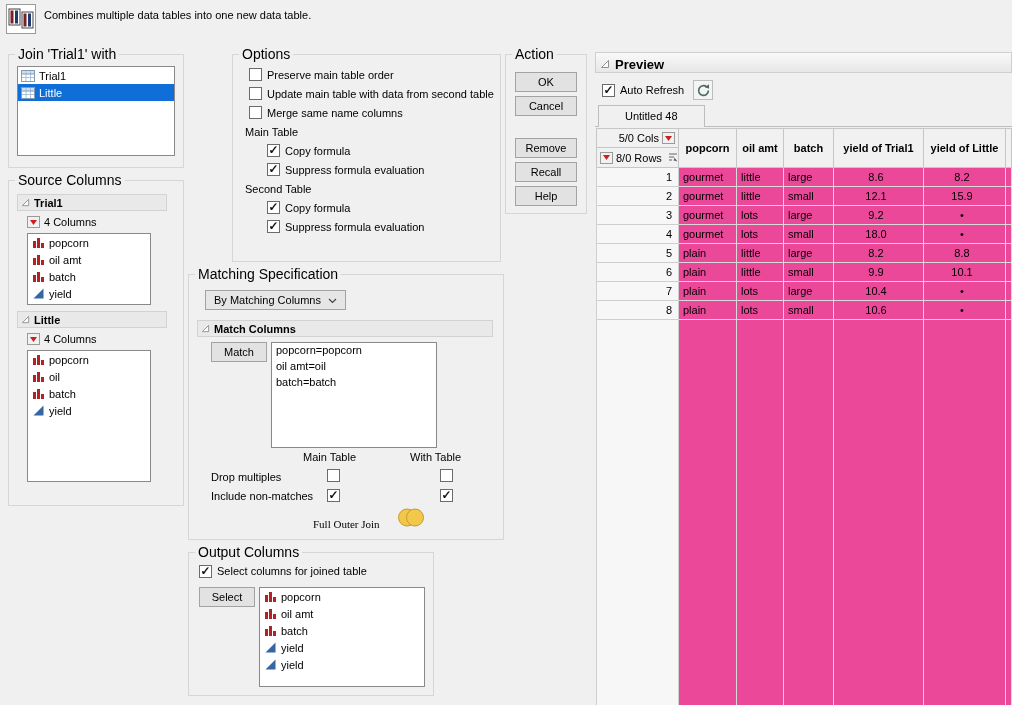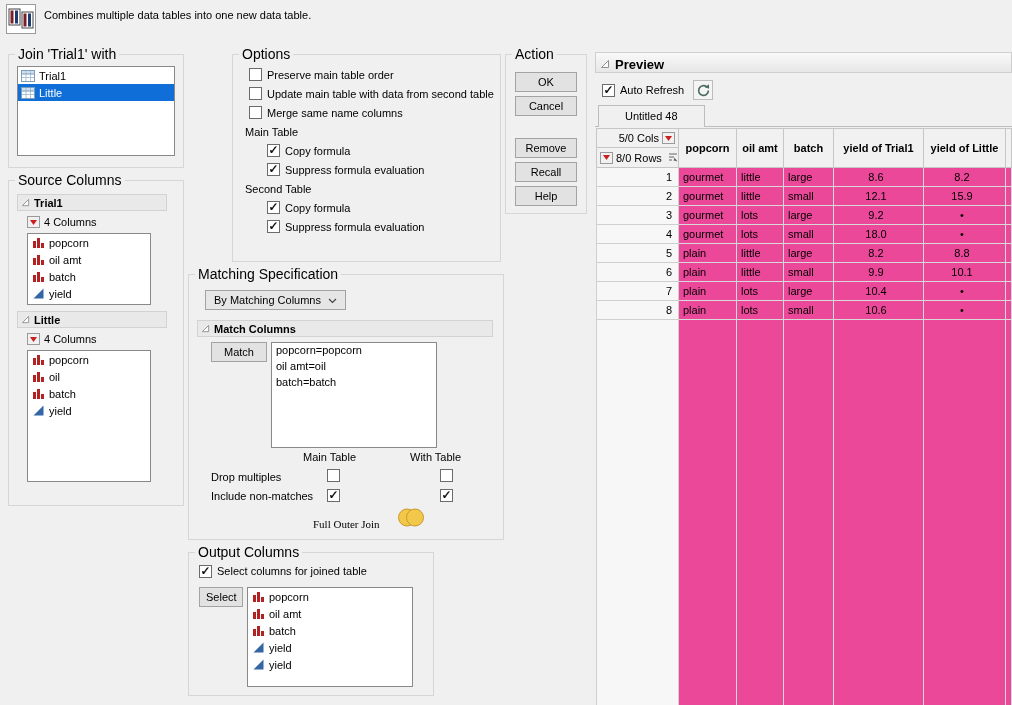--- a/index.html
+++ b/index.html
@@ -60,21 +60,21 @@
   .spec-h1 { position:absolute; left:92px; }
   .spec-h2 { position:absolute; left:199px; }
   .spec-row { position:relative; height:19px; display:flex; align-items:center; margin-left:16px; }
   .spec-c1 { position:absolute; left:116px; }
   .spec-c2 { position:absolute; left:229px; }
   .join-type { display:flex; align-items:flex-end; gap:16px; margin:3px 0 0 118px; height:22px;font-family:Liberation Serif, serif; }
 
   
   .out-cb-row { display:flex; gap:5px; margin:5px 0 0 4px; height:18px; }
   .select-row { display:flex; gap:4px; margin:4px 0 0 4px; align-items:flex-start; }
-  .select-btn { width:44px; height:20px; }
+  .select-btn { width:56px; height:20px; }
   .output-list { width:166px; height:100px; }
 
   
   .preview { position:absolute; left:595px; top:52px; width:417px; height:653px; background:#f0f0f0; }
   .preview-titlebar { height:21px; background:linear-gradient(#f9f9f9,#e7e7e7); border:1px solid #cfcfcf; display:flex; align-items:flex-end; gap:5px; padding-left:4px; font-weight:bold; font-size:13px; }
   .auto-refresh-row { display:flex; align-items:center; gap:5px; margin:7px 0 0 7px; height:20px; }
   .refresh-btn { width:20px; height:20px; border:1px solid #bcbcbc; background:#f4f4f4; display:inline-flex; align-items:center; justify-content:center; margin-left:4px; }
   .tab-strip { display:flex; align-items:flex-end; margin-top:5px; height:22px; border-bottom:1px solid #bdbdbd; padding-left:3px; }
   .tab { height:22px; line-height:21px; padding:0 26px; background:#f0f0f0; border:1px solid #bdbdbd; border-bottom:none; position:relative; top:1px; }
   .table-wrap { position:absolute; left:1px; right:0; top:76px; bottom:0; background:#fff; overflow:hidden; }

